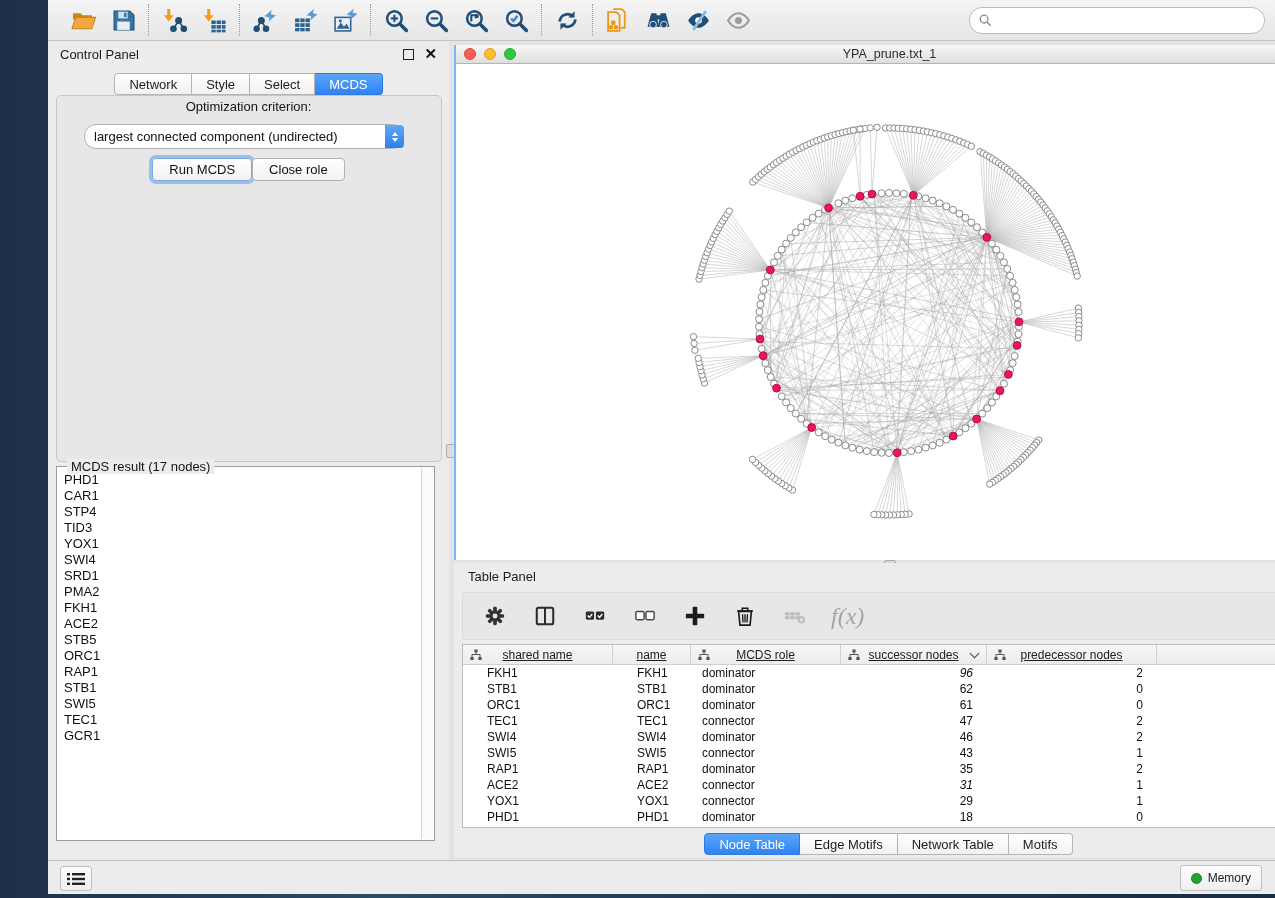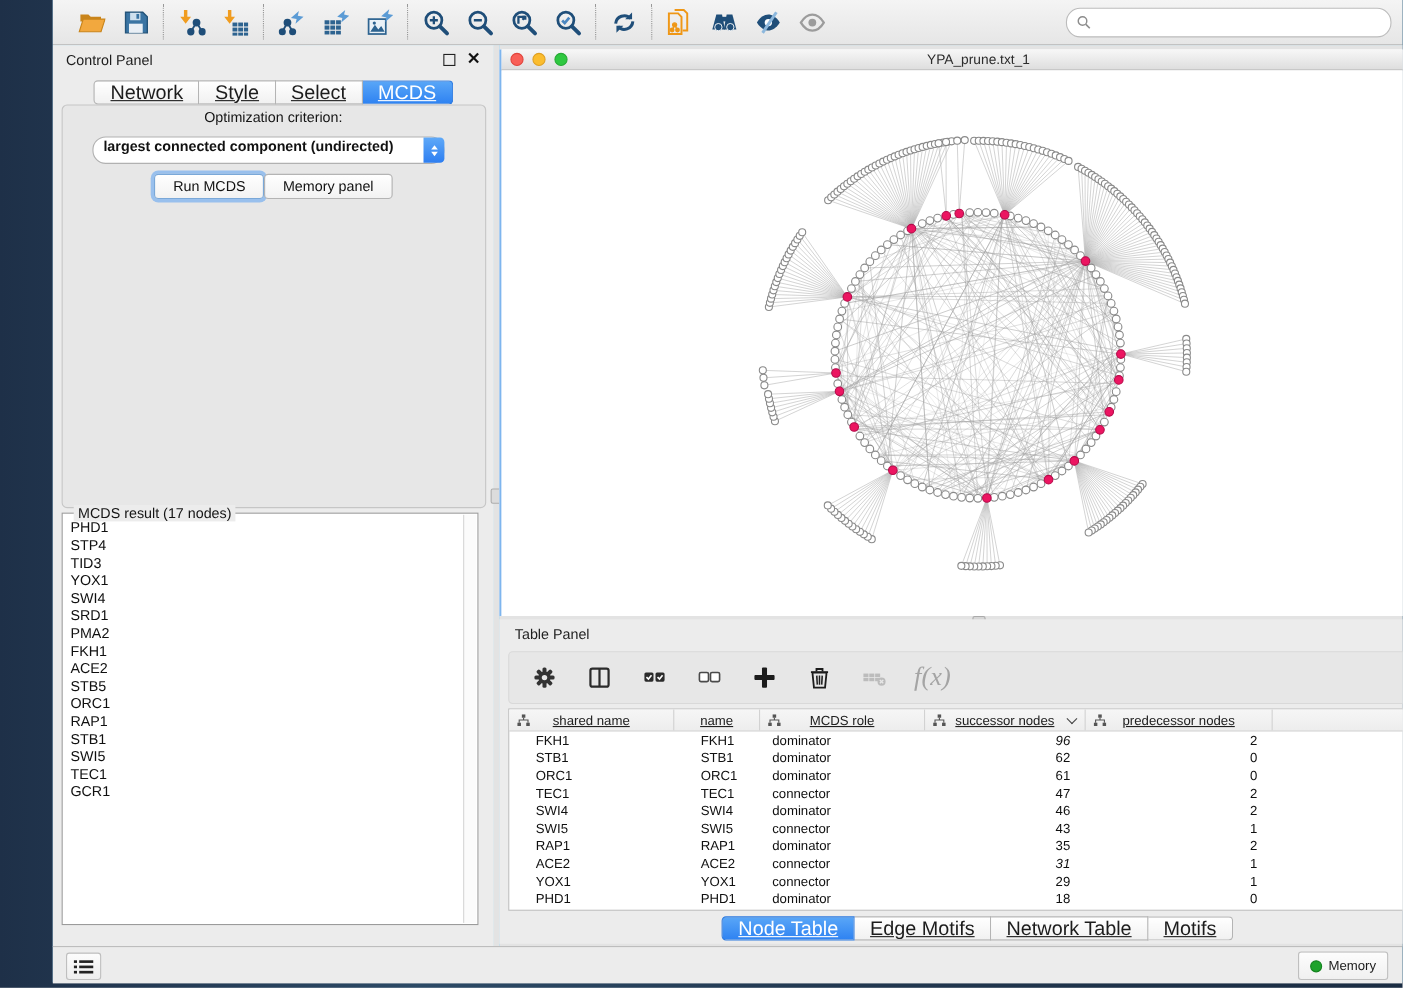--- a/index.html
+++ b/index.html
@@ -27,31 +27,31 @@
   
   .control-panel{position:absolute;left:0;top:41px;width:401px;height:819px;background:#ececec;}
   .panel-header{height:26px;display:flex;align-items:center;padding:0 12px;}
   .panel-title{font-size:13px;color:#1d1d1d;}
   .panel-header .win-btns{margin-left:auto;display:flex;align-items:center;gap:10px;}
   .float-btn{width:9px;height:9px;border:1.6px solid #222;display:inline-block;}
   .close-btn{font-size:15px;font-weight:bold;color:#111;line-height:10px;}
 
   .seg-tabs{display:flex;justify-content:center;}
   .seg{border:1px solid #b4b4b4;border-left:none;background:linear-gradient(#ffffff,#f1f1f1);
-    height:20px;display:flex;align-items:center;padding:0 14px;font-size:18px;color:#1c1c1c;text-decoration:underline;}
+    height:20px;display:flex;align-items:center;padding:0 14px;font-size:13px;color:#1c1c1c;}
   .seg:first-child{border-left:1px solid #b4b4b4;border-radius:4px 0 0 4px;}
   .seg:last-child{border-radius:0 4px 4px 0;}
   .seg.active{background:linear-gradient(#59a6f7,#2f83f2);border-color:#2d7ae0;color:#fff;}
 
   .cp-tabs{position:absolute;left:0;top:32px;width:100%;}
   .cp-body{position:absolute;left:8px;top:54px;width:384px;height:365px;
     background:#e7e7e7;border:1px solid #c6c6c6;border-radius:5px;}
   .opt-label{position:absolute;left:0;top:58px;width:100%;text-align:center;font-size:13px;color:#141414;}
   .opt-select{position:absolute;left:36px;top:83px;width:318px;height:23px;background:#fff;
-    border:1px solid #b1b1b1;border-radius:12px;display:flex;font-weight:bold;}
+    border:1px solid #b1b1b1;border-radius:12px;display:flex;align-items:center;}
   .opt-select .sel-text{flex:1;font-size:13px;color:#111;padding-left:9px;white-space:nowrap;}
   .sel-stepper{width:19px;height:23px;margin-right:-1px;border-radius:0 4px 4px 0;
     background:linear-gradient(#5fa9f8,#2d7ef1);display:flex;flex-direction:column;
     align-items:center;justify-content:center;gap:2px;}
   .chev-up,.chev-dn{width:0;height:0;border-left:3.5px solid transparent;border-right:3.5px solid transparent;}
   .chev-up{border-bottom:4.5px solid #fff;}
   .chev-dn{border-top:4.5px solid #fff;}
   .cp-buttons{position:absolute;left:0;top:117px;width:100%;display:flex;justify-content:center;}
   .mac-btn{height:23px;background:linear-gradient(#ffffff,#f2f2f2);border:1px solid #b4b4b4;
     border-radius:4px;font-size:13px;color:#111;display:flex;align-items:center;padding:0 16px;}
@@ -318,26 +318,27 @@
     <div class="opt-label">Optimization criterion:</div>
     <div class="opt-select">
       <span class="sel-text">largest connected component (undirected)</span>
       <span class="sel-stepper">
         <span class="chev-up"></span>
           <span class="chev-dn"></span>
       </span>
     </div>
     <div class="cp-buttons">
       <button class="mac-btn focused">Run MCDS</button>
-      <button class="mac-btn">Memory panel</button>
+      <button class="mac-btn">Close role</button>
     </div>
     <div class="result-group">
       <div class="result-title">MCDS result (17 nodes)</div>
       <div class="result-list" id="mcds-list">
           <div>PHD1</div>
+          <div>CAR1</div>
           <div>STP4</div>
           <div>TID3</div>
           <div>YOX1</div>
           <div>SWI4</div>
           <div>SRD1</div>
           <div>PMA2</div>
           <div>FKH1</div>
           <div>ACE2</div>
           <div>STB5</div>
           <div>ORC1</div>

